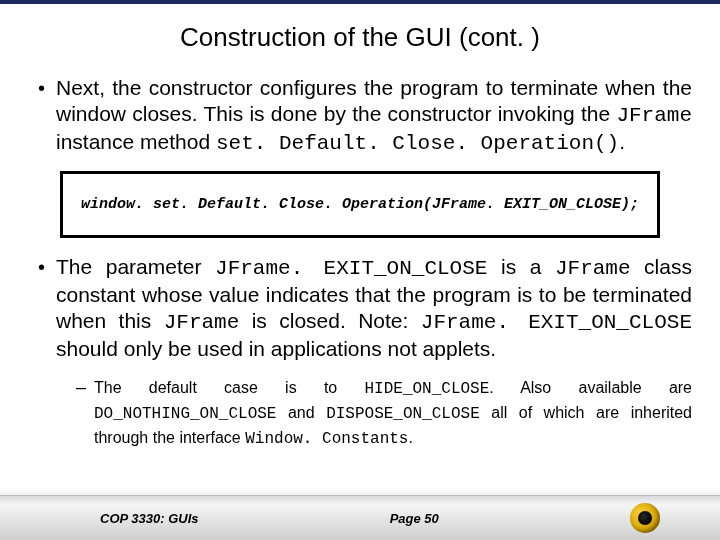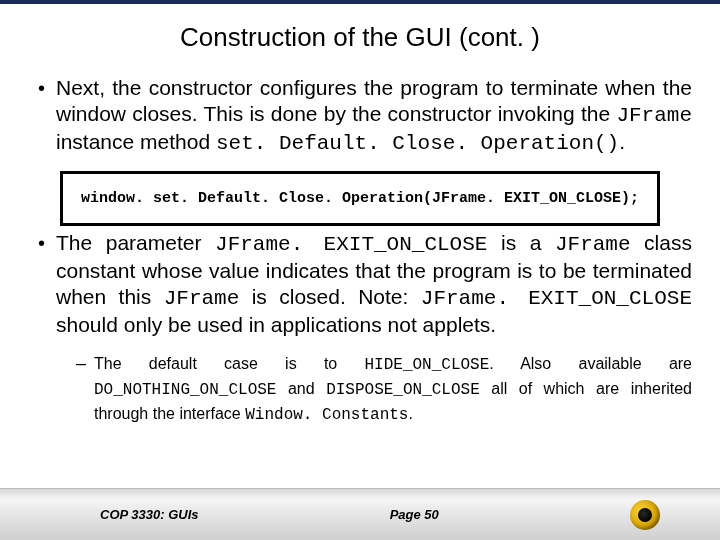--- a/index.html
+++ b/index.html
@@ -58,35 +58,36 @@
     flex: 1;
     font-size: 16px;
     line-height: 23px;
     text-align: justify;
     color: #000;
   }
   .mono {
     font-family: "Courier New", Courier, monospace;
   }
   .codebox {
-    margin: 8px auto 4px auto;
+    margin: 8px auto 16px auto;
     width: 600px;
     border: 3px solid #000;
     background: #fff;
-    padding: 16px 8px;
+    padding: 22px 8px;
     font-family: "Courier New", Courier, monospace;
     font-weight: bold;
     font-size: 15px;
     text-align: center;
     white-space: nowrap;
+    font-style: italic;
   }
   .footer {
     position: absolute;
     left: 0; right: 0; bottom: 0;
-    height: 52px;
+    height: 45px;
     background: linear-gradient(to bottom, #d9d9d9 0%, #f5f5f5 20%, #e6e6e6 50%, #cfcfcf 100%);
     border-top: 1px solid #bbb;
     display: flex;
     align-items: center;
     justify-content: space-between;
     padding: 0 60px 0 100px;
   }
   .footer-grad {
     position: absolute;
     left: 0; right: 0;

